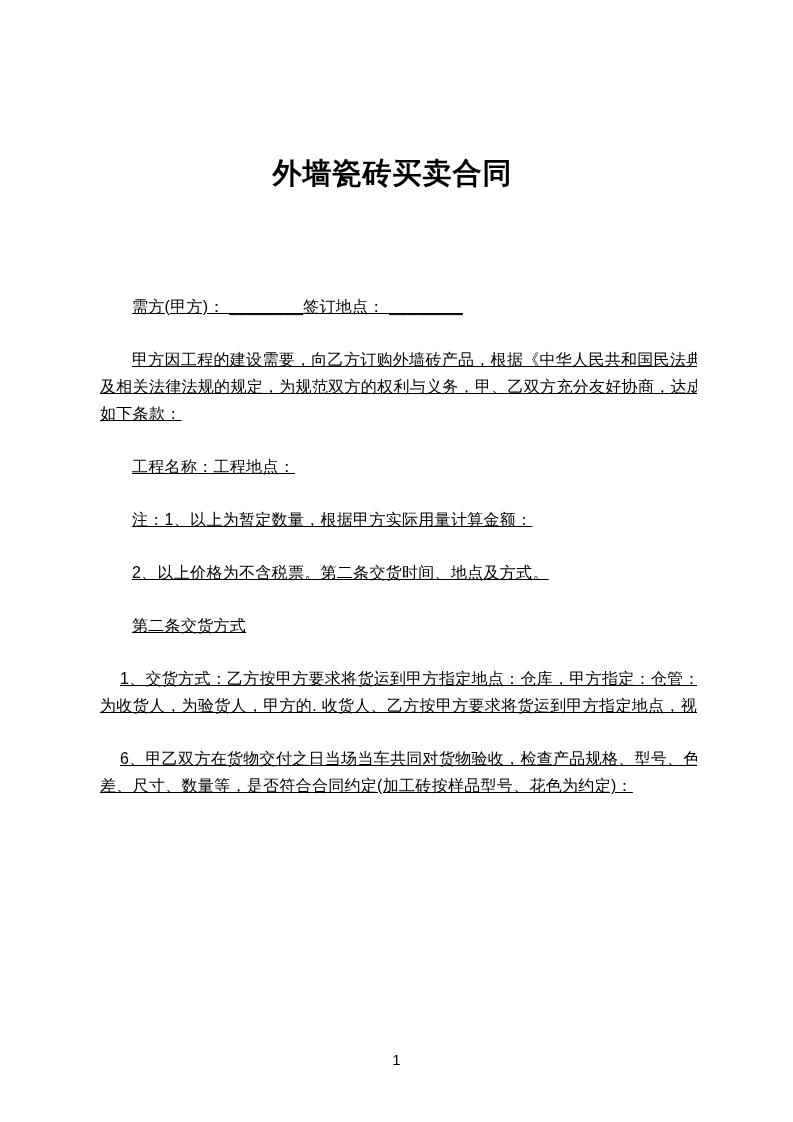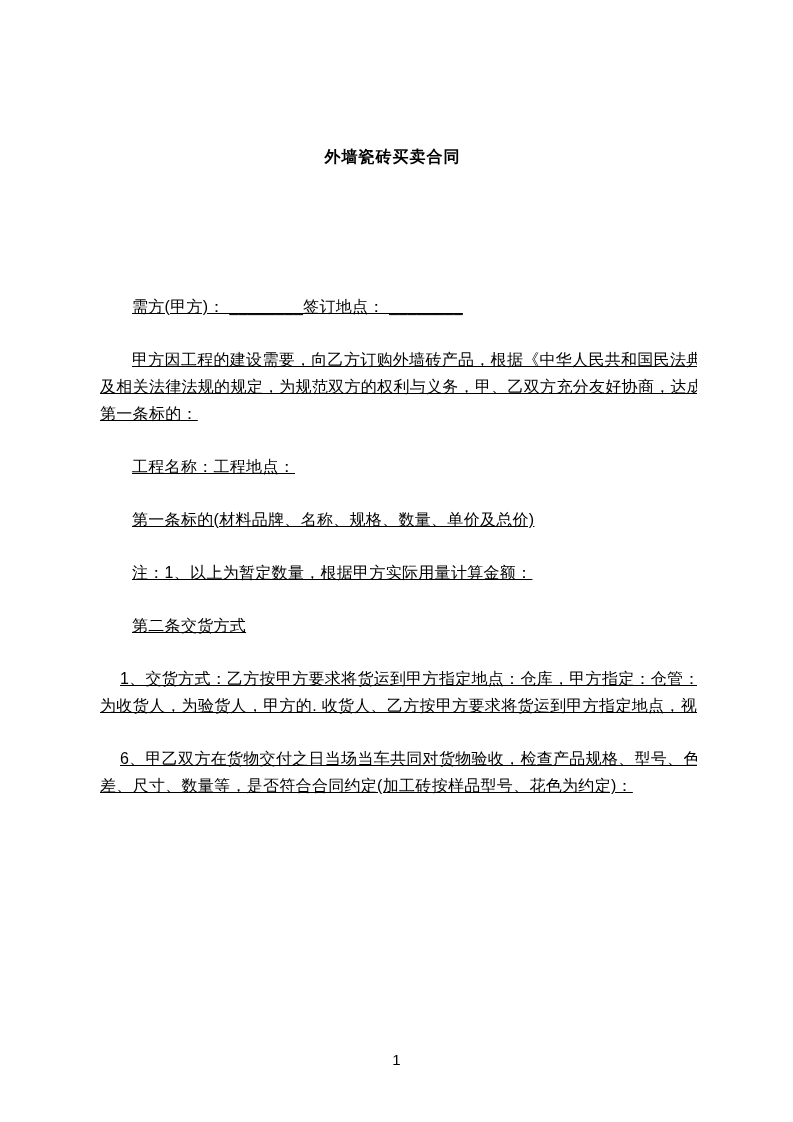--- a/index.html
+++ b/index.html
@@ -10,23 +10,23 @@
     background: #ffffff;
     color: #000000;
     font-family: "Liberation Sans", "DejaVu Sans", sans-serif;
     overflow: hidden;
   }
   .doc-title {
     position: absolute;
     top: 141px;
     left: 0;
     right: 8px;
-    margin: 0;
+    margin: 16px;
     text-align: center;
-    font-size: 16px;
+    font-size: 29px;
     font-weight: 700;
     letter-spacing: 1px;
     line-height: 32px;
   }
   .doc-body {
     position: absolute;
     top: 293px;
     left: 96px;
     width: 601px;
     font-size: 16px;
@@ -64,29 +64,29 @@
   <h1 class="doc-title">外墙瓷砖买卖合同</h1>
 
   <div class="doc-body">
 
     <div class="block tline indent">需方(甲方)： ________签订地点： ________</div>
 
 
     <div class="block">
       <div class="tline indent jline">甲方因工程的建设需要，向乙方订购外墙砖产品，根据《中华人民共和国民法典》</div>
       <div class="tline jline">及相关法律法规的规定，为规范双方的权利与义务，甲、乙双方充分友好协商，达成</div>
-      <div class="tline">第一条标的：</div>
+      <div class="tline">如下条款：</div>
     </div>
 
     <div class="block tline indent">工程名称：工程地点：</div>
 
-    <div class="block tline indent">第一条标的(材料品牌、名称、规格、数量、单价及总价)</div>
 
     <div class="block tline indent">注：1、以上为暂定数量，根据甲方实际用量计算金额：</div>
 
+    <div class="block tline indent">2、以上价格为不含税票。第二条交货时间、地点及方式。</div>
 
     <div class="block tline indent">第二条交货方式</div>
 
     <div class="block">
       <div class="tline indent-sm jline">1、交货方式：乙方按甲方要求将货运到甲方指定地点：仓库，甲方指定：仓管：</div>
       <div class="tline jline">为收货人，为验货人，甲方的. 收货人、乙方按甲方要求将货运到甲方指定地点，视</div>
     </div>
 
     <div class="block">
       <div class="tline indent-sm jline">6、甲乙双方在货物交付之日当场当车共同对货物验收，检查产品规格、型号、色</div>

